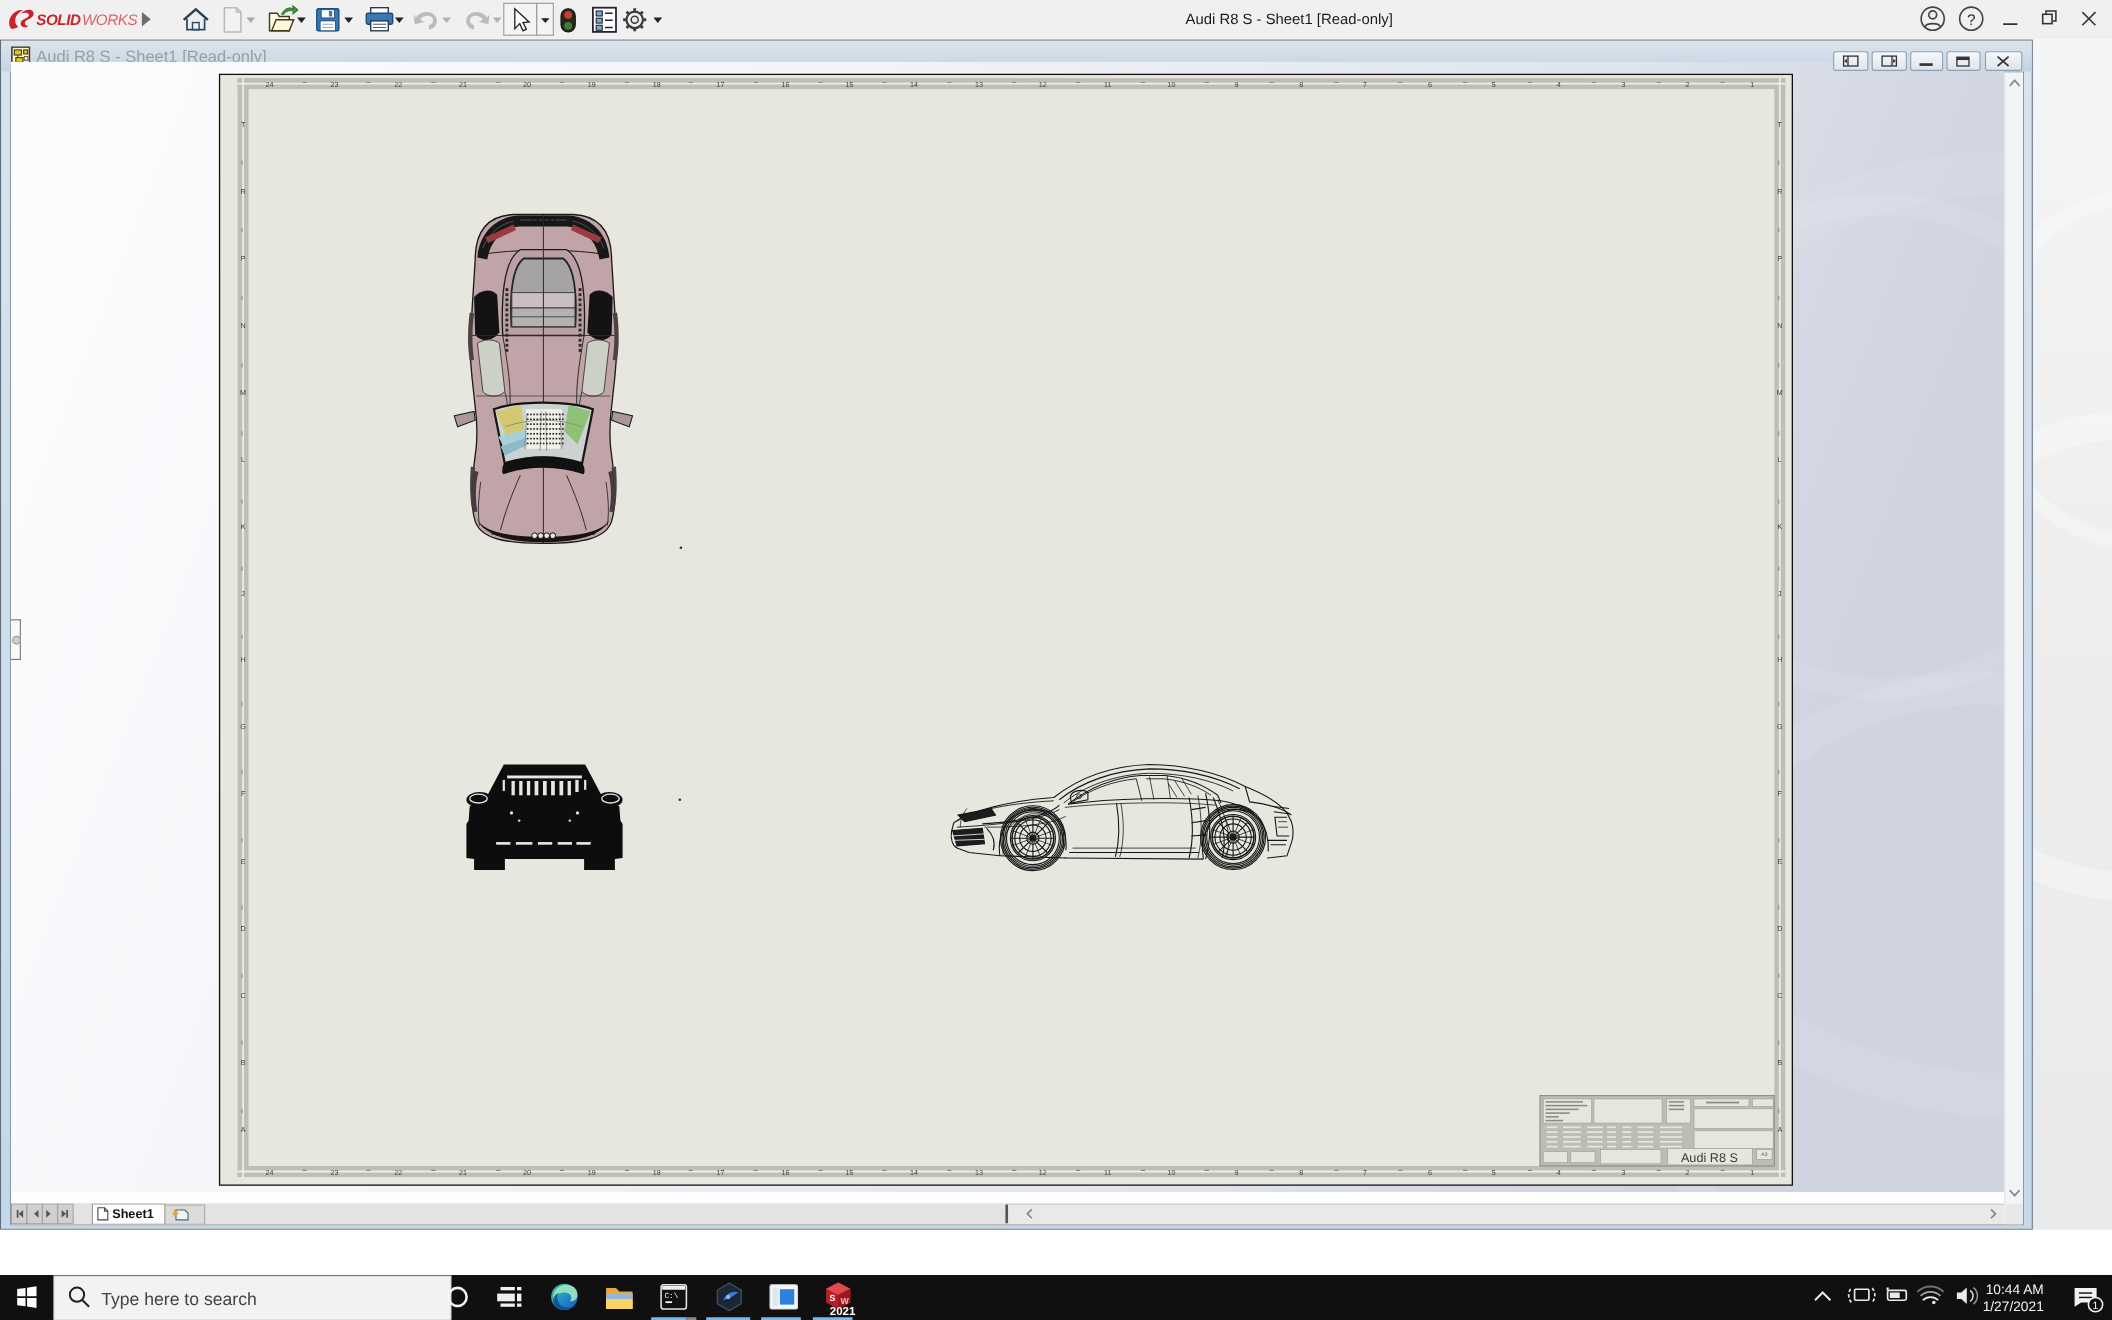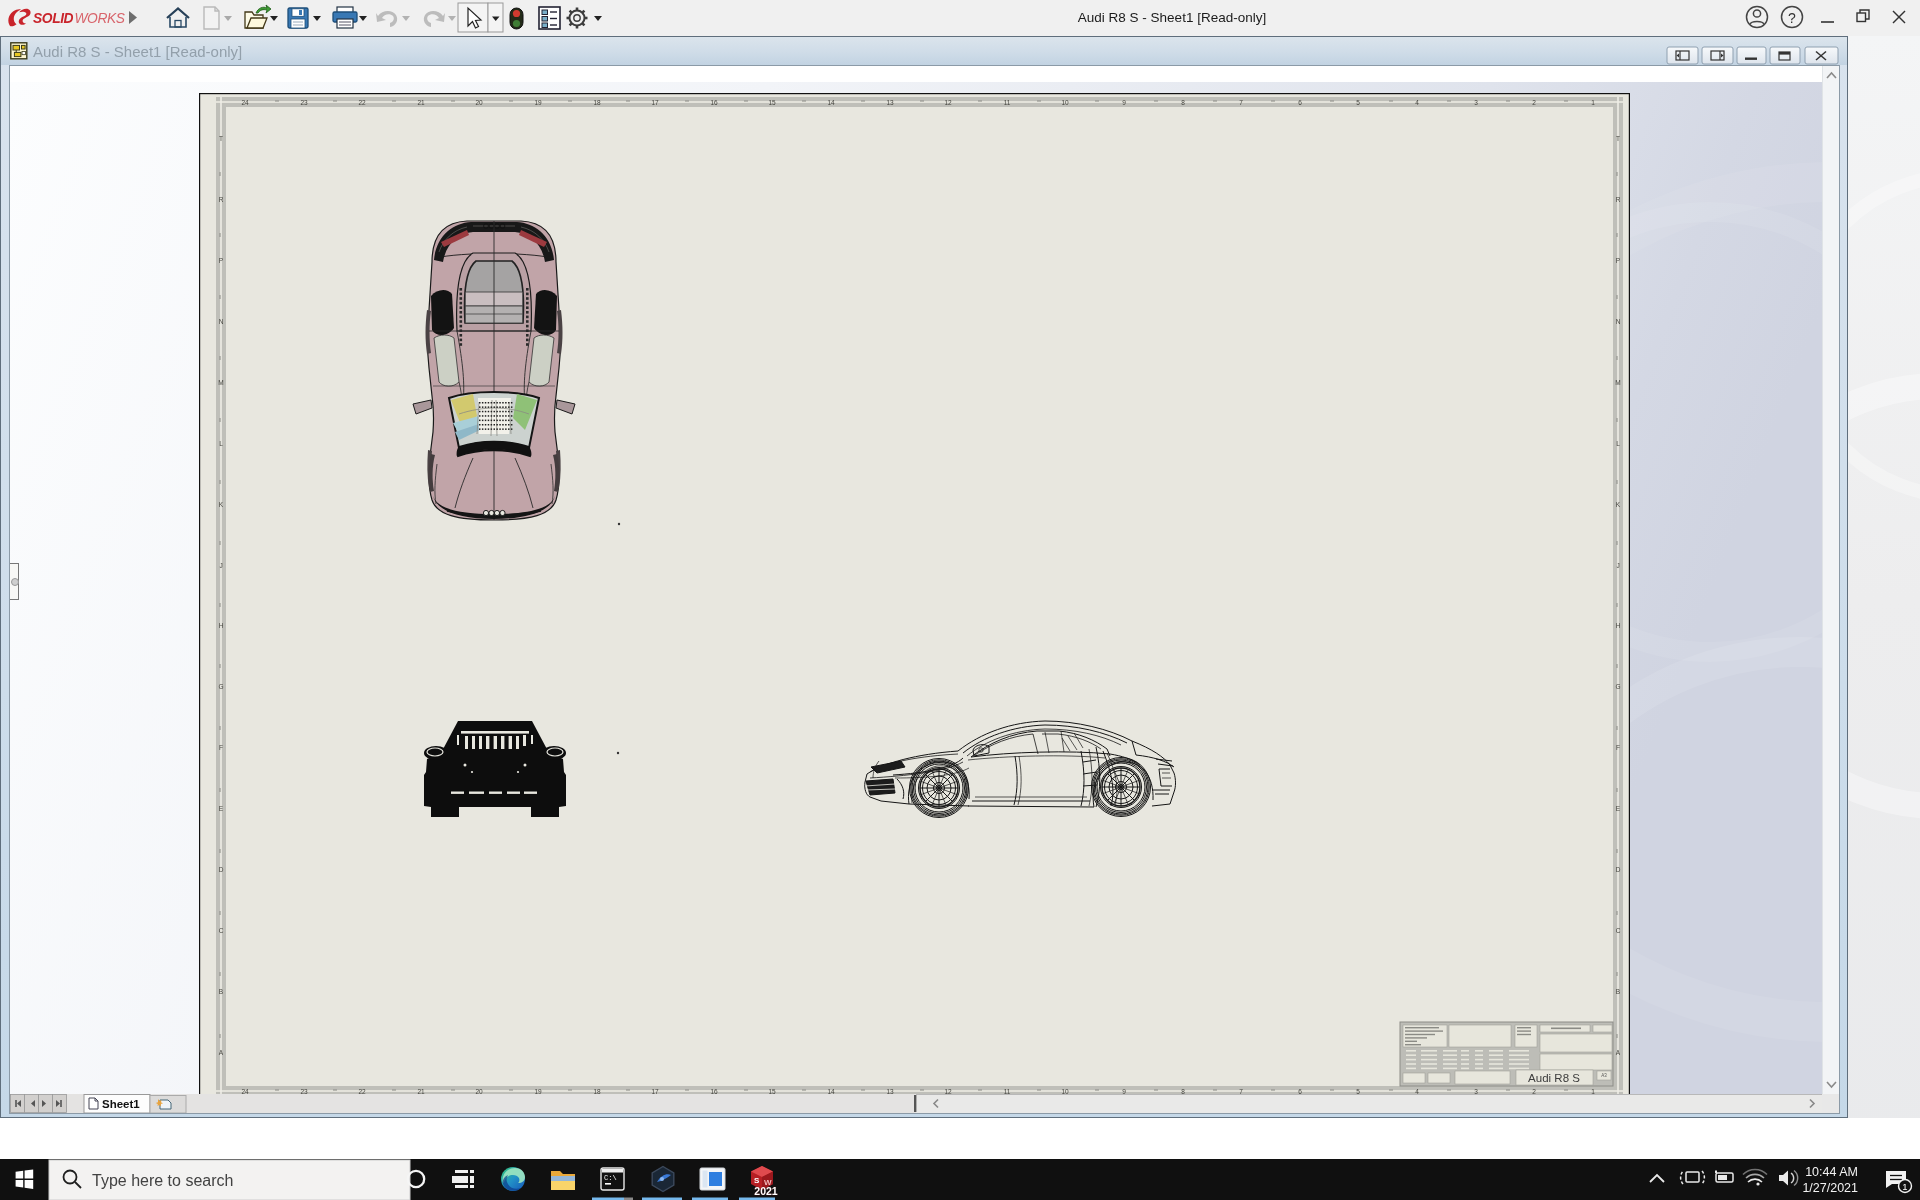--- a/index.html
+++ b/index.html
@@ -14,21 +14,21 @@
   background:linear-gradient(180deg,#f4f5f6 0%,#ededee 50%,#e9eaec 100%); }
 #gapwhite { position:absolute; left:0; top:1118px; width:1920px; height:41px; background:#ffffff; }
 #child { position:absolute; left:0; top:36px; width:1848px; height:1082px;
   background:linear-gradient(180deg,#d9e3ee 0%,#cdddeb 60%,#c5d8e8 100%);
   border:1px solid #5f6e7c; }
 #childtitle { position:absolute; left:1px; top:37px; width:1846px; height:28px;
   background:linear-gradient(180deg,#dbe4ec 0%,#cfdce8 55%,#c2d3e2 100%); }
 #childtext { position:absolute; left:33px; top:43px; font-size:15px; color:#93a0ab; }
 #client { position:absolute; left:9px; top:65px; width:1831px; height:1049px;
   background:#ffffff; border:1px solid #8b9aa7; }
-#viewport { position:absolute; left:10px; top:82px; width:1812px; height:1028px; overflow:hidden; }
+#viewport { position:absolute; left:10px; top:56px; width:1812px; height:1028px; overflow:hidden; }
 .paper { position:absolute; left:189px; top:11px; }
 #vscroll { position:absolute; left:1822px; top:66px; width:17px; height:1028px; background:#f2f4f6; border-left:1px solid #dfe3e6; }
 #hscorner { position:absolute; left:1822px; top:1094px; width:17px; height:19px; background:#e8e8e8; }
 #lefttab { position:absolute; left:10px; top:563px; width:9px; height:37px; background:#f8f8f6; border:1px solid #777; border-left:none; }
 #lefttab::after { content:""; position:absolute; left:1px; top:14px; width:6px; height:6px; border-radius:50%;
   background:#cfcfcf; border:1px solid #999; }
 .taskbar { position:absolute; left:0; top:1159px; width:1920px; height:41px; background:#bef264; }
 svg { display:block; }
 svg.abs { position:absolute; }
 </style>

